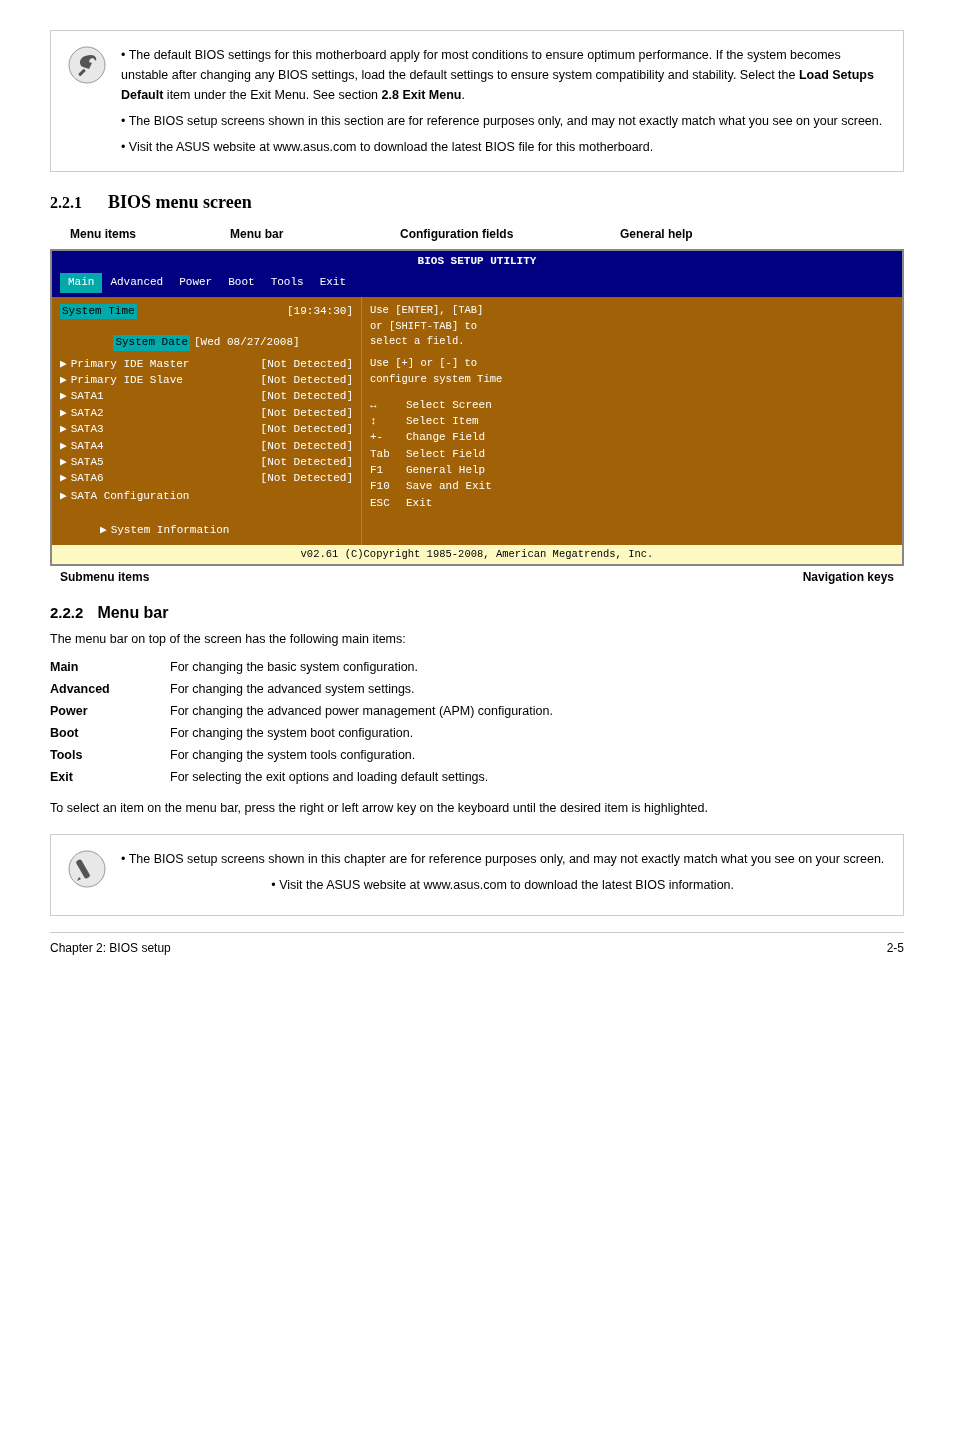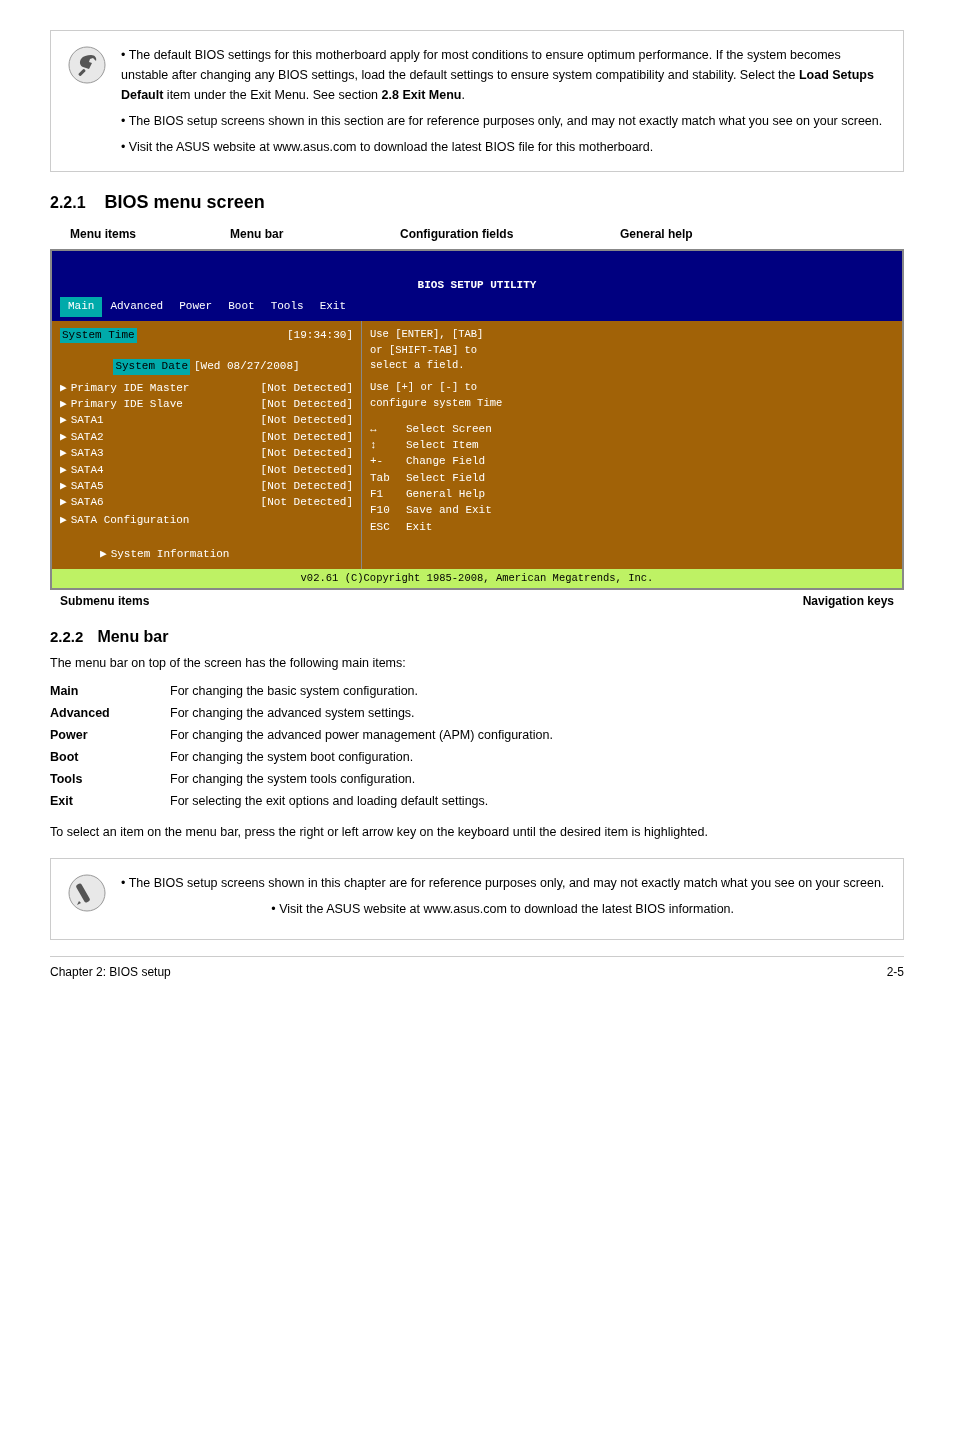--- a/index.html
+++ b/index.html
@@ -33,21 +33,22 @@
       line-height: 1.6;
     }
     .note-content p { margin-bottom: 6px; }
     .note-content p:last-child { margin-bottom: 0; }
 
     
     .section-heading {
       margin: 20px 0 14px 0;
       display: flex;
       align-items: baseline;
-      gap: 19px;
+      gap: 26px;
+      font-family: Liberation Serif, serif;
     }
     .section-num {
       font-size: 16px;
       font-weight: bold;
     }
     .section-title {
       font-size: 18px;
       font-weight: bold;
     }
 
@@ -70,21 +71,20 @@
       padding: 4px 8px;
       gap: 0;
     }
     .bios-title-row {
       text-align: center;
       background: #000080;
       color: #fff;
       padding: 3px 0 0 0;
       font-size: 11px;
       font-weight: bold;
-      margin-top: 24px;
     }
     .bios-menu-item {
       padding: 2px 8px;
       cursor: pointer;
       color: #fff;
       font-size: 11px;
     }
     .bios-menu-item.active {
       background: #00aaaa;
       color: #fff;
@@ -140,21 +140,21 @@
     }
     .bios-nav-key {
       width: 36px;
       color: #fff;
       flex-shrink: 0;
     }
     .bios-nav-desc {
       color: #fff;
     }
     .bios-footer {
-      background: #bef264;
+      background: #fef9c3;
       color: #000;
       text-align: center;
       font-size: 10.5px;
       padding: 2px 0;
       font-family: 'Courier New', monospace;
     }
     .bios-datetime {
       margin: 16px 0 2px 0;
       justify-content: center;
     }

